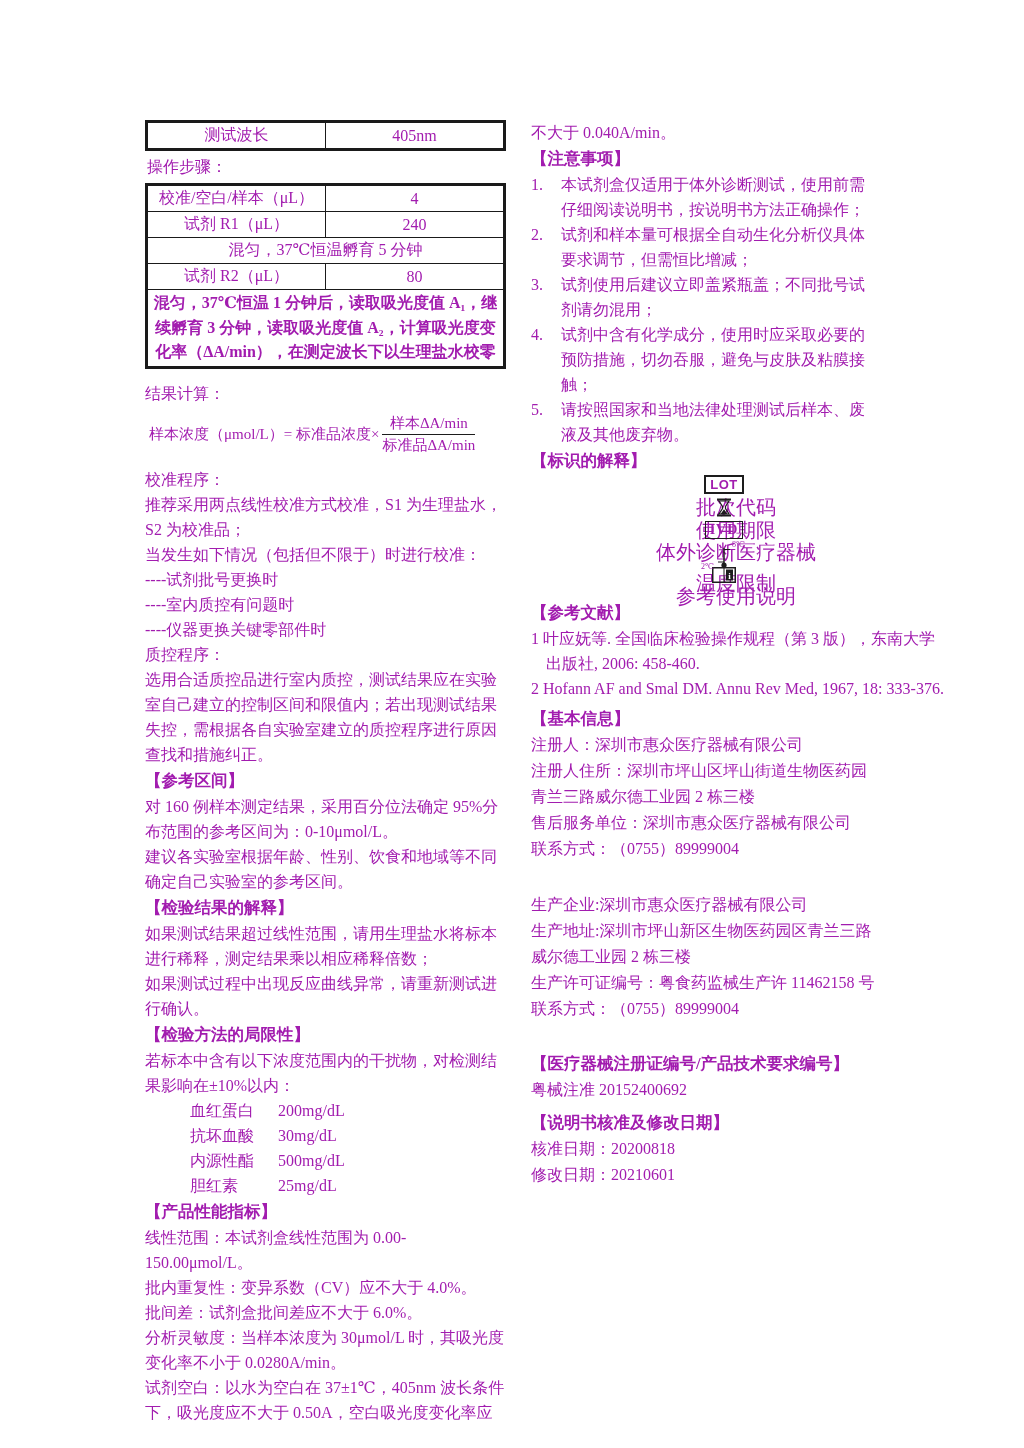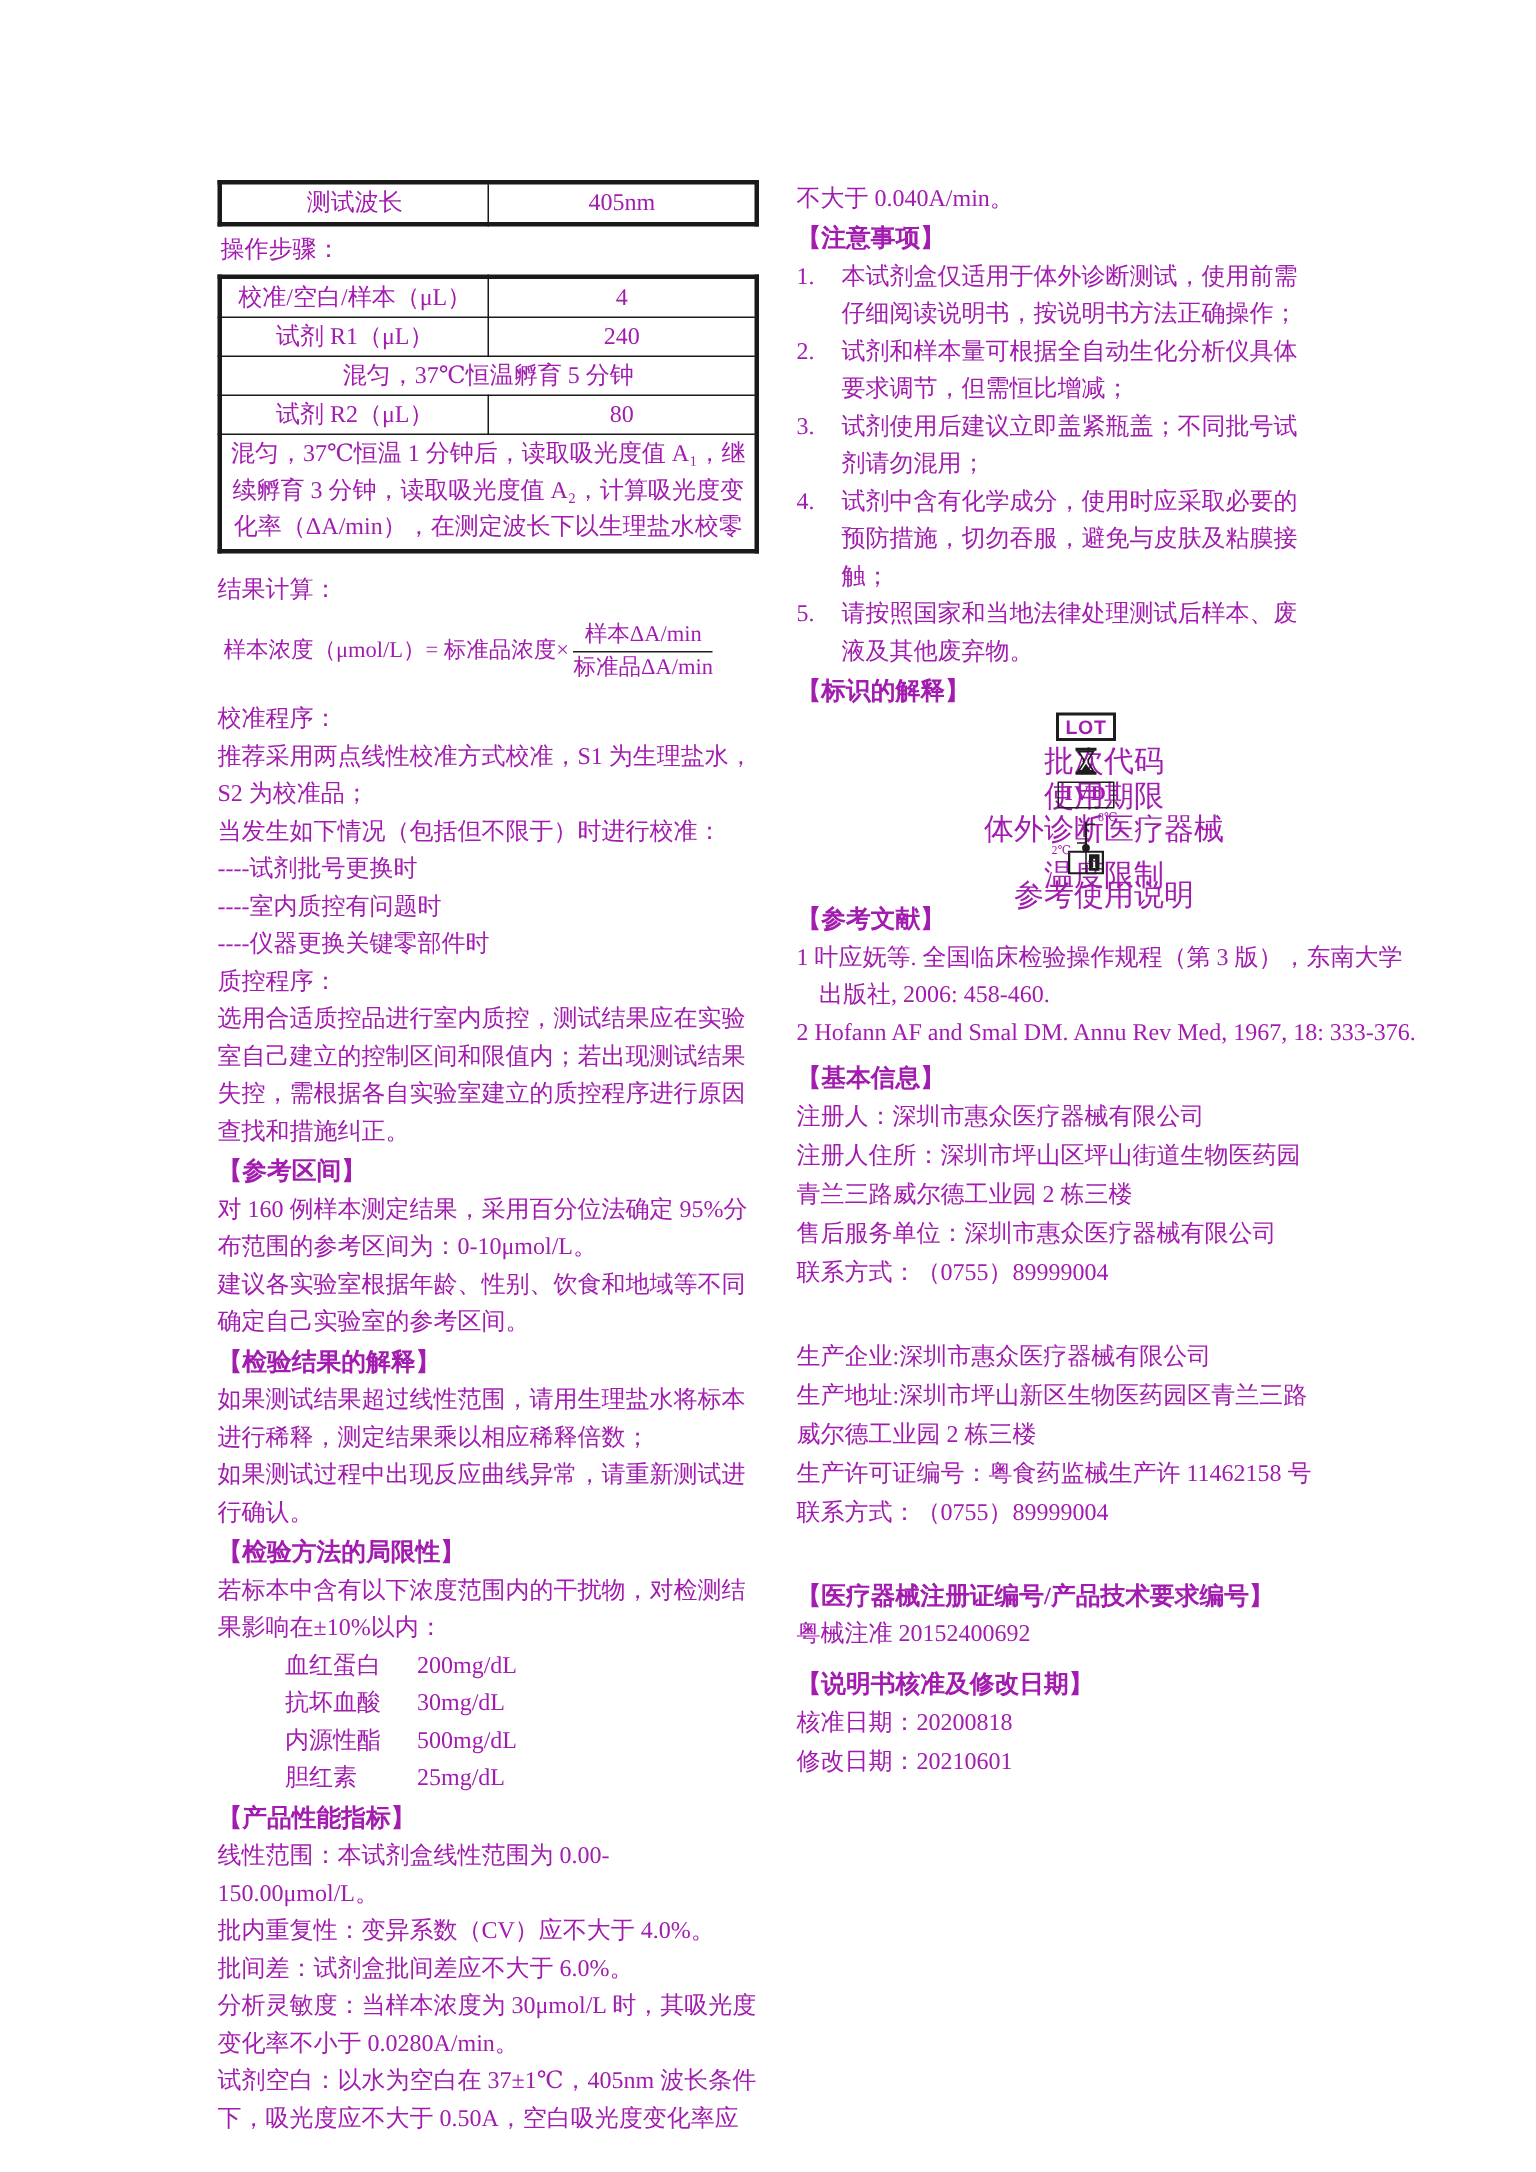--- a/index.html
+++ b/index.html
@@ -24,21 +24,21 @@
   
   .tbl { width: 100%; border-collapse: collapse; border: 3px solid #1a1a1a; table-layout: fixed; }
   .tbl td {
     border: 1px solid #1a1a1a;
     text-align: center;
     font-size: 16px;
     height: 23px;
     padding: 1px 3px;
   }
   .nw { white-space: nowrap; }
-  .merged-note { line-height: 24.5px; padding: 3px 2px; }
+  .merged-note { line-height: 24.5px; padding: 3px 2px; font-weight: bold; }
   .steps-label { margin: 3px 0 4px 2px; }
   .mt12 { margin-top: 12px; }
 
   
   .formula {
     display: flex; align-items: center;
     margin: 9px 0 13px 4px;
     font-size: 15px; line-height: 17px;
   }
   .frac { display: inline-block; text-align: center; margin-left: 3px; }

